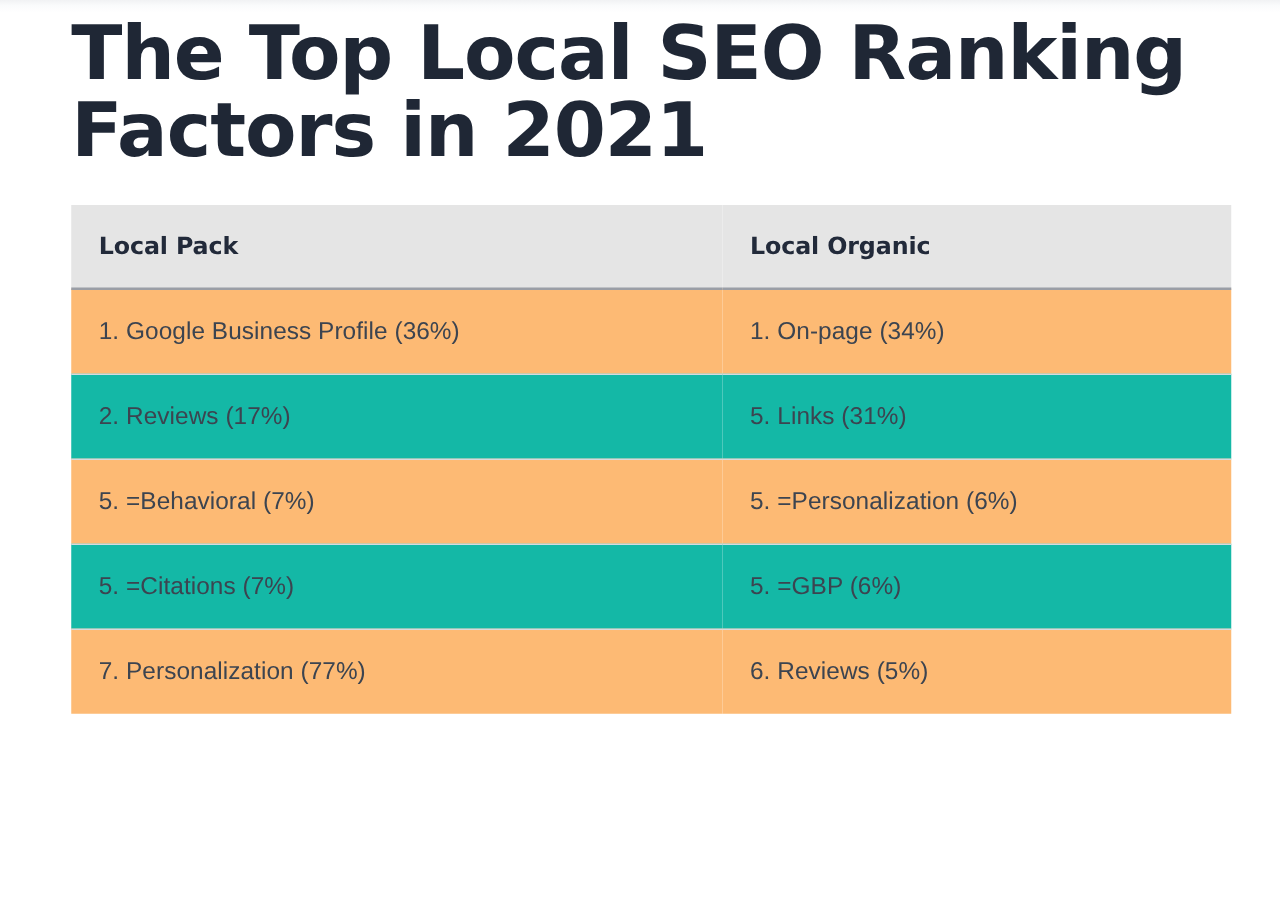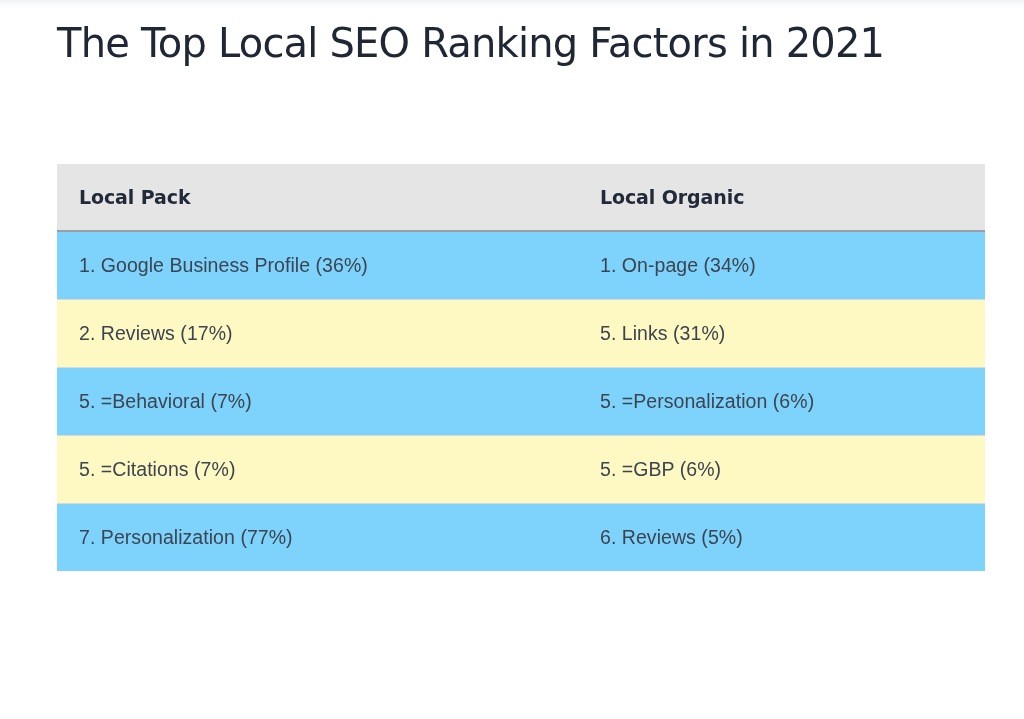--- a/index.html
+++ b/index.html
@@ -34,23 +34,23 @@
     pointer-events: none;
   }
 
   .page-title {
     position: absolute;
     left: 57px;
     top: 12px;
     width: 900px;
     margin: 0;
     font-family: "DejaVu Sans", sans-serif;
-    font-size: 40px;
+    font-size: 60px;
     line-height: 62px;
-    font-weight: 400;
+    font-weight: 700;
     letter-spacing: -0.8px;
     color: #1f2735;
   }
 
   
   .table-wrap {
     position: absolute;
     left: 57px;
     top: 164px;
     width: 928px;
@@ -83,27 +83,27 @@
   table.seo-table tbody td {
     padding: 0 0 0 22px;
     height: 68px;
     font-family: "Liberation Sans", sans-serif;
     font-size: 19.5px;
     font-weight: 400;
     color: #3c4450;
     letter-spacing: 0.05px;
     vertical-align: middle;
     border-bottom: 1px solid #d7d9de;
-    background: #7dd3fc;
+    background: #fdba74;
     box-sizing: border-box;
     white-space: nowrap;
   }
 
   table.seo-table tbody tr.stripe td {
-    background: #fef9c3;
+    background: #14b8a6;
     margin-top: 48px;
   }
 
   table.seo-table tbody tr:last-child td {
     border-bottom: none;
   }
 </style>
 </head>
 <body>
 

